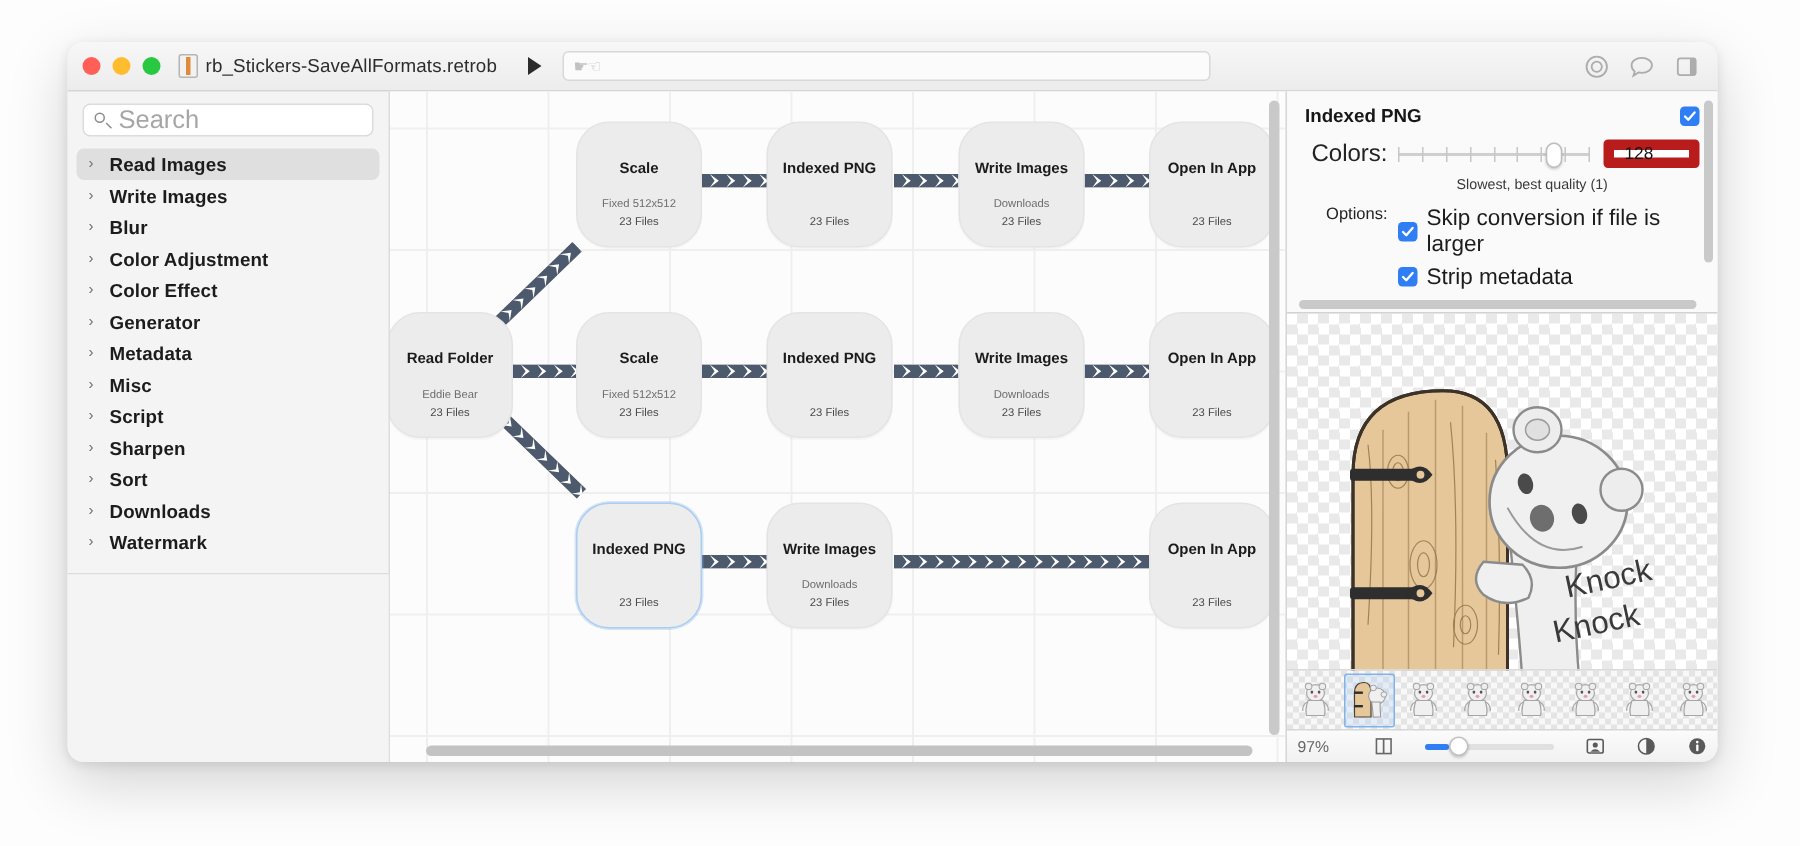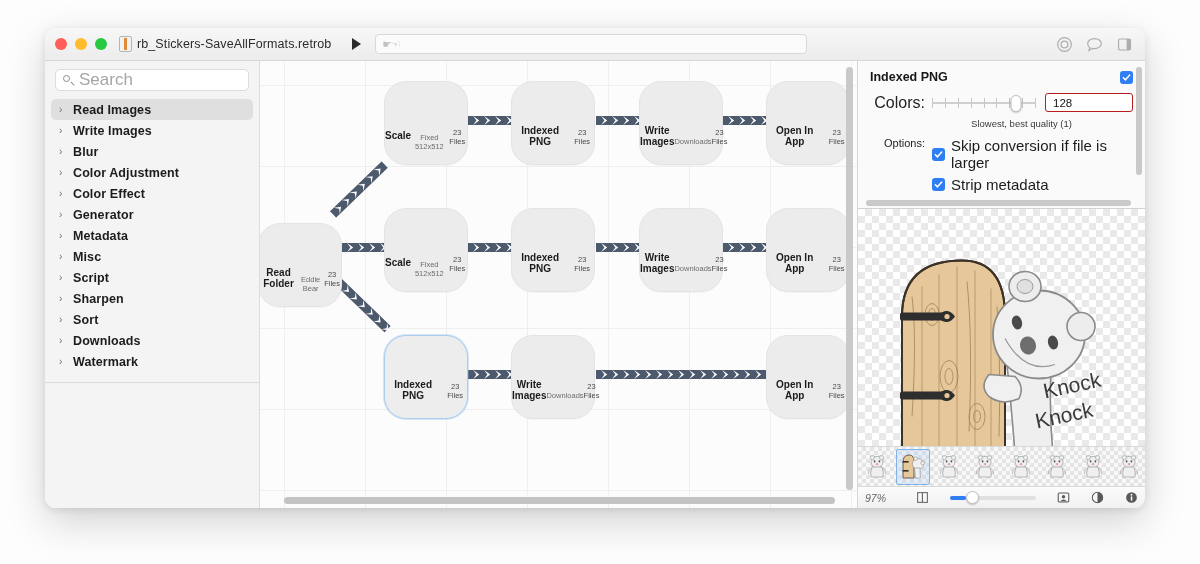--- a/index.html
+++ b/index.html
@@ -105,21 +105,21 @@
     background-size: 81px 81px;
     background-position: 24px 24px;
   }
 
   .node {
     position: absolute;
     width: 84px; height: 84px;
     background: #ececec;
     border: 1px solid #e4e4e4;
     border-radius: 22px;
-    display: flex; flex-direction: row; align-items: center;
+    display: flex; flex-direction: column; align-items: center;
     padding-top: 25px;
     box-shadow: 0 1px 1px rgba(0,0,0,.035);
   }
   .node.selected { border: 1.6px solid #aacdf0; background: #ededed; box-shadow: 0 0 0 1px rgba(140,185,235,.35); }
   .node .n-title { font-size: 10px; font-weight: bold; color: #1b1b1b; text-align: center; line-height: 1.1; }
   .node .n-sub { font-size: 7.5px; color: #6d6d6d; margin-top: 13px; text-align: center; line-height: 1.25; }
   .node .n-files { font-size: 7.5px; color: #4a4a4a; margin-top: 3px; text-align: center; }
   .node.nosub .n-sub { visibility: hidden; }
 
   .conn { position: absolute; height: 9px; transform-origin: 0 50%; }
@@ -161,22 +161,22 @@
   .slider { position: relative; flex: 1; height: 14px; }
   .slider .line { position: absolute; top: 6px; left: 0; right: 0; height: 2px; background: #cfcfcf; }
   .slider .ticks { position: absolute; top: 2px; left: 0; right: 0; height: 10px; display: flex; justify-content: space-between; }
   .slider .ticks i { width: 1px; height: 10px; background: #c6c6c6; display: block; }
   .slider .knob {
     position: absolute; top: -1px; width: 11px; height: 17px; border-radius: 6px;
     background: #ffffff; border: 1px solid #bdbdbd; box-shadow: 0 1px 2px rgba(0,0,0,.2);
     transform: translateX(-50%);
   }
   .numbox {
-    margin-left: 9px; width: 88px; height: 19px; background: #fff;
-    border: 1px solid #b91c1c; border-radius: 3px;
+    margin-left: 9px; width: 64px; height: 19px; background: #fff;
+    border: 7px solid #b91c1c; border-radius: 3px;
     font-size: 11.5px; color: #151515; display: flex; align-items: center; padding-left: 7px;
   }
   .speed-note { font-size: 9.5px; color: #3a3a3a; text-align: center; margin: -1px 0 8px 40px; }
 
   .opt-row { display: flex; align-items: center; gap: 6px; margin-bottom: 5px; }
   .opt-row .otext { font-size: 15px; color: #1c1c1c; }
   .opts-block { margin-left: 0; }
   .opts-label { width: 62px; text-align: right; font-size: 11px; color: #232323; padding-right: 7px; flex: 0 0 62px; }
 
   .insp-vscroll { position: absolute; right: 3px; top: 6px; width: 6px; height: 108px; background: #c9c9c9; border-radius: 3px; }
@@ -198,21 +198,21 @@
     display: flex; align-items: center; gap: 2px; padding: 0 2px;
     border-top: 1px solid #dadada;
   }
   .thumb { width: 34px; height: 36px; position: relative; flex: 0 0 34px; display: flex; align-items: center; justify-content: center; }
   .thumb.sel { border: 1.6px solid #7fb3ea; background: rgba(160,200,245,.22); border-radius: 2px; }
 
   .previewbar {
     position: absolute; left: 0; right: 0; bottom: 0; height: 22px;
     background: linear-gradient(#fbfbfb, #f1f1f1);
     border-top: 1px solid #d8d8d8;
-    display: flex; align-items: center; padding: 0 7px; gap: 21px; font-style: italic;
+    display: flex; align-items: center; padding: 0 7px; gap: 21px;
   }
   .zoomtxt { font-size: 10.5px; color: #666; width: 30px; }
   .zslider { position: relative; flex: 1; height: 12px; }
   .zslider .ztrack { position: absolute; top: 4px; left: 0; right: 0; height: 4px; background: #e0e0e0; border-radius: 2px; }
   .zslider .zfill { position: absolute; top: 4px; left: 0; width: 16px; height: 4px; background: #2f7ef4; border-radius: 2px; }
   .zslider .zknob { position: absolute; top: -1px; left: 16px; width: 13px; height: 13px; border-radius: 50%; background: #fff; border: 1px solid #c0c0c0; box-shadow: 0 1px 2px rgba(0,0,0,.22); }
   .pb-ico { width: 13px; height: 13px; opacity: .8; }
 </style>
 </head>
 <body>
@@ -534,21 +534,21 @@
             <div class="node" style="left: 379px; top: 20px;">
               <span class="n-title">Write Images</span>
               <span class="n-sub">Downloads</span>
               <span class="n-files">23 Files</span>
             </div>
             <div class="node nosub" style="left: 506px; top: 20px;">
               <span class="n-title">Open In App</span>
               <span class="n-sub">&nbsp;</span>
               <span class="n-files">23 Files</span>
             </div>
-            <div class="node" style="left: -2px; top: 162px;">
+            <div class="node" style="left: -2px; top: 147px;">
               <span class="n-title">Read Folder</span>
               <span class="n-sub">Eddie Bear</span>
               <span class="n-files">23 Files</span>
             </div>
             <div class="node" style="left: 124px; top: 147px;">
               <span class="n-title">Scale</span>
               <span class="n-sub">Fixed 512x512</span>
               <span class="n-files">23 Files</span>
             </div>
             <div class="node nosub" style="left: 251px; top: 147px;">

